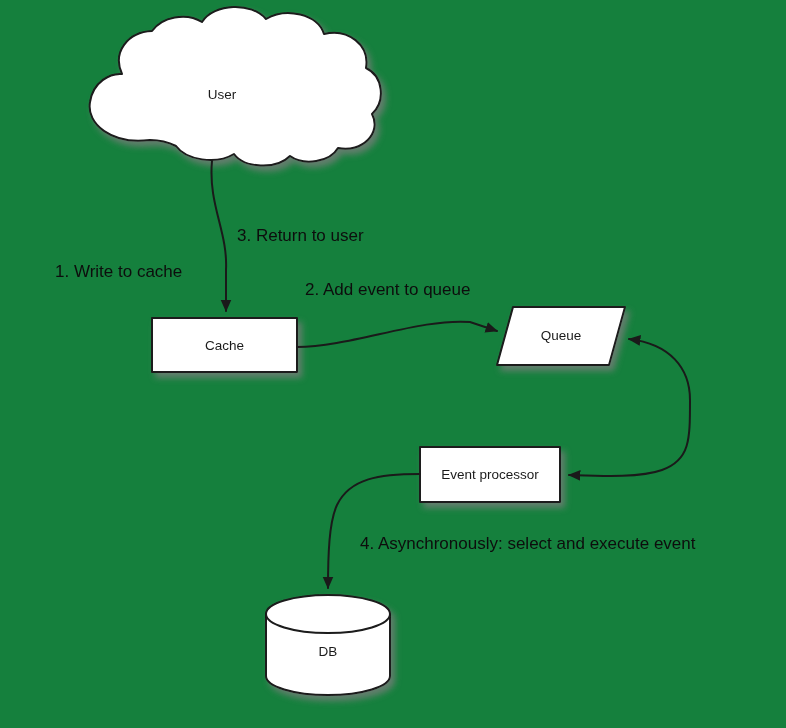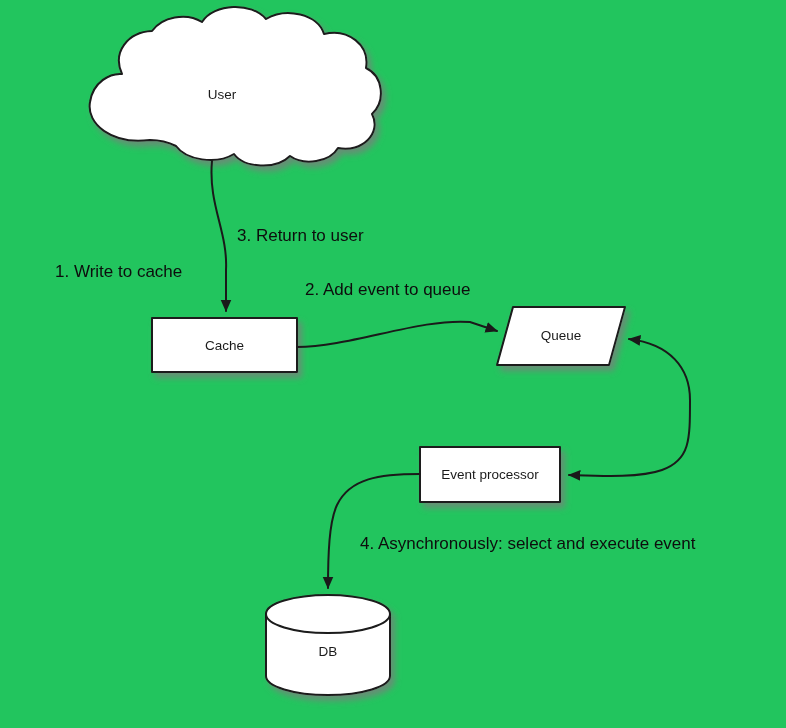--- a/index.html
+++ b/index.html
@@ -9,21 +9,21 @@
     background: #ffffff;
   }
   body {
     font-family: "Liberation Sans", sans-serif;
     color: #111111;
   }
   #canvas {
     position: relative;
     width: 786px;
     height: 728px;
-    background: #22c55e;
+    background: #15803d;
     overflow: hidden;
   }
   #diagram-svg {
     position: absolute;
     left: 0;
     top: 0;
     width: 786px;
     height: 728px;
   }
   .node-fill {

